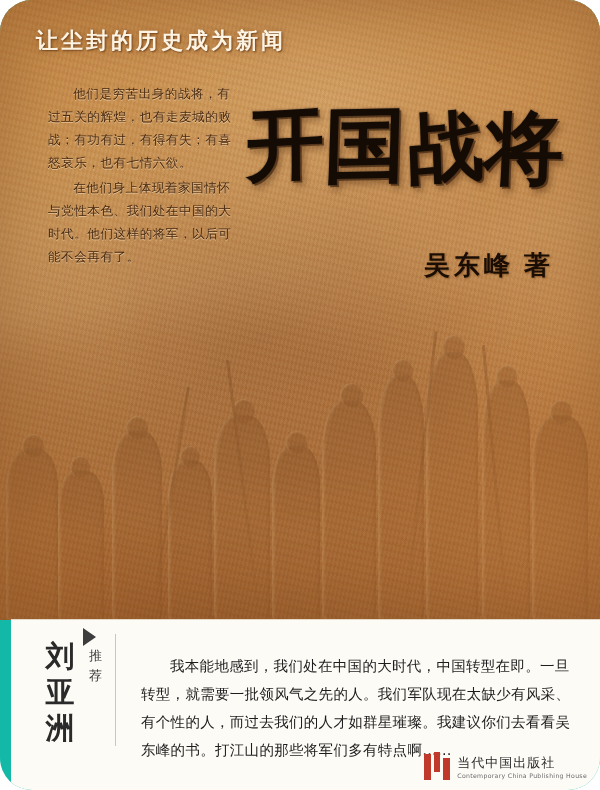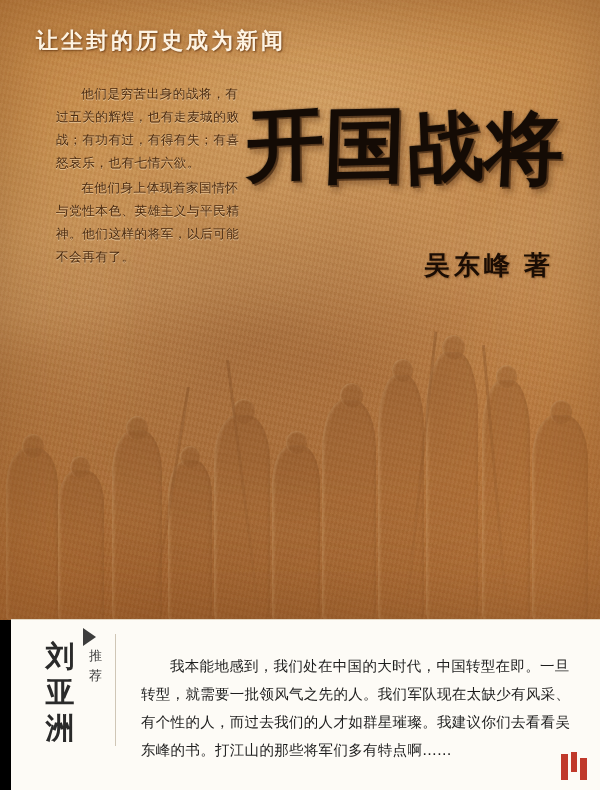--- a/index.html
+++ b/index.html
@@ -11,21 +11,22 @@
     height: 790px;
     font-family: "DejaVu Sans", "Liberation Sans", sans-serif;
     background: #ffffff;
     overflow: hidden;
   }
   .cover {
     position: relative;
     width: 600px;
     height: 790px;
     overflow: hidden;
-    background: #000000;
+    background: #14b8a6;
+    border-radius: 32px;
   }
 
   
   .art {
     position: absolute;
     left: 0;
     top: 0;
     width: 600px;
     height: 620px;
     overflow: hidden;
@@ -104,21 +105,21 @@
     font-weight: bold;
     letter-spacing: 3px;
     color: #fdf3e2;
     text-shadow: 1px 1px 2px rgba(90,45,12,0.75), 0 0 8px rgba(120,60,20,0.35);
     white-space: nowrap;
   }
 
   
   .blurb {
     position: absolute;
-    left: 56px;
+    left: 48px;
     top: 82px;
     width: 185px;
     font-size: 12.6px;
     line-height: 23px;
     color: #4a2a10;
     text-shadow: 0 1px 0 rgba(255,238,208,0.55);
     letter-spacing: 0.5px;
   }
   .blurb p { margin: 0 0 2px 0; text-indent: 2em; }
 
@@ -298,21 +299,21 @@
       <div class="pole" style="left:404px; height:290px; transform: rotate(6deg);"></div>
       <div class="pole" style="left:506px; height:276px; transform: rotate(-5deg);"></div>
     </div>
 
     <div class="edge-vignette"></div>
 
     <div class="tagline">让尘封的历史成为新闻</div>
 
     <div class="blurb">
       <p>他们是穷苦出身的战将，有过五关的辉煌，也有走麦城的败战；有功有过，有得有失；有喜怒哀乐，也有七情六欲。</p>
-      <p>在他们身上体现着家国情怀与党性本色、英雄主义与平民精神。他们这样的将军，以后可能不会再有了。</p>
+      <p>在他们身上体现着家国情怀与党性本色、我们处在中国的大时代。他们这样的将军，以后可能不会再有了。</p>
     </div>
 
     <div class="main-title"><span class="c1">开</span><span class="c2">国</span><span class="c3">战</span><span class="c4">将</span></div>
 
     <div class="author"><span>吴东峰</span><span class="sep"></span><span>著</span></div>
   </div>
 
   <div class="band">
     <div class="band-inner">
       <div class="endorser">刘亚洲</div>
@@ -322,17 +323,21 @@
       <div class="rec-text">
         <p>我本能地感到，我们处在中国的大时代，中国转型在即。一旦转型，就需要一批领风气之先的人。我们军队现在太缺少有风采、有个性的人，而过去我们的人才如群星璀璨。我建议你们去看看吴东峰的书。打江山的那些将军们多有特点啊……</p>
       </div>
 
       <div class="publisher">
         <div class="pub-mark">
           <div class="bar b1"></div>
           <div class="bar b2"></div>
           <div class="bar b3"></div>
         </div>
+        <div class="pub-text">
+          <div class="pub-cn">当代中国出版社</div>
+          <div class="pub-en">Contemporary China Publishing House</div>
+        </div>
       </div>
     </div>
   </div>
 
 </div>
 
 </body></html>

